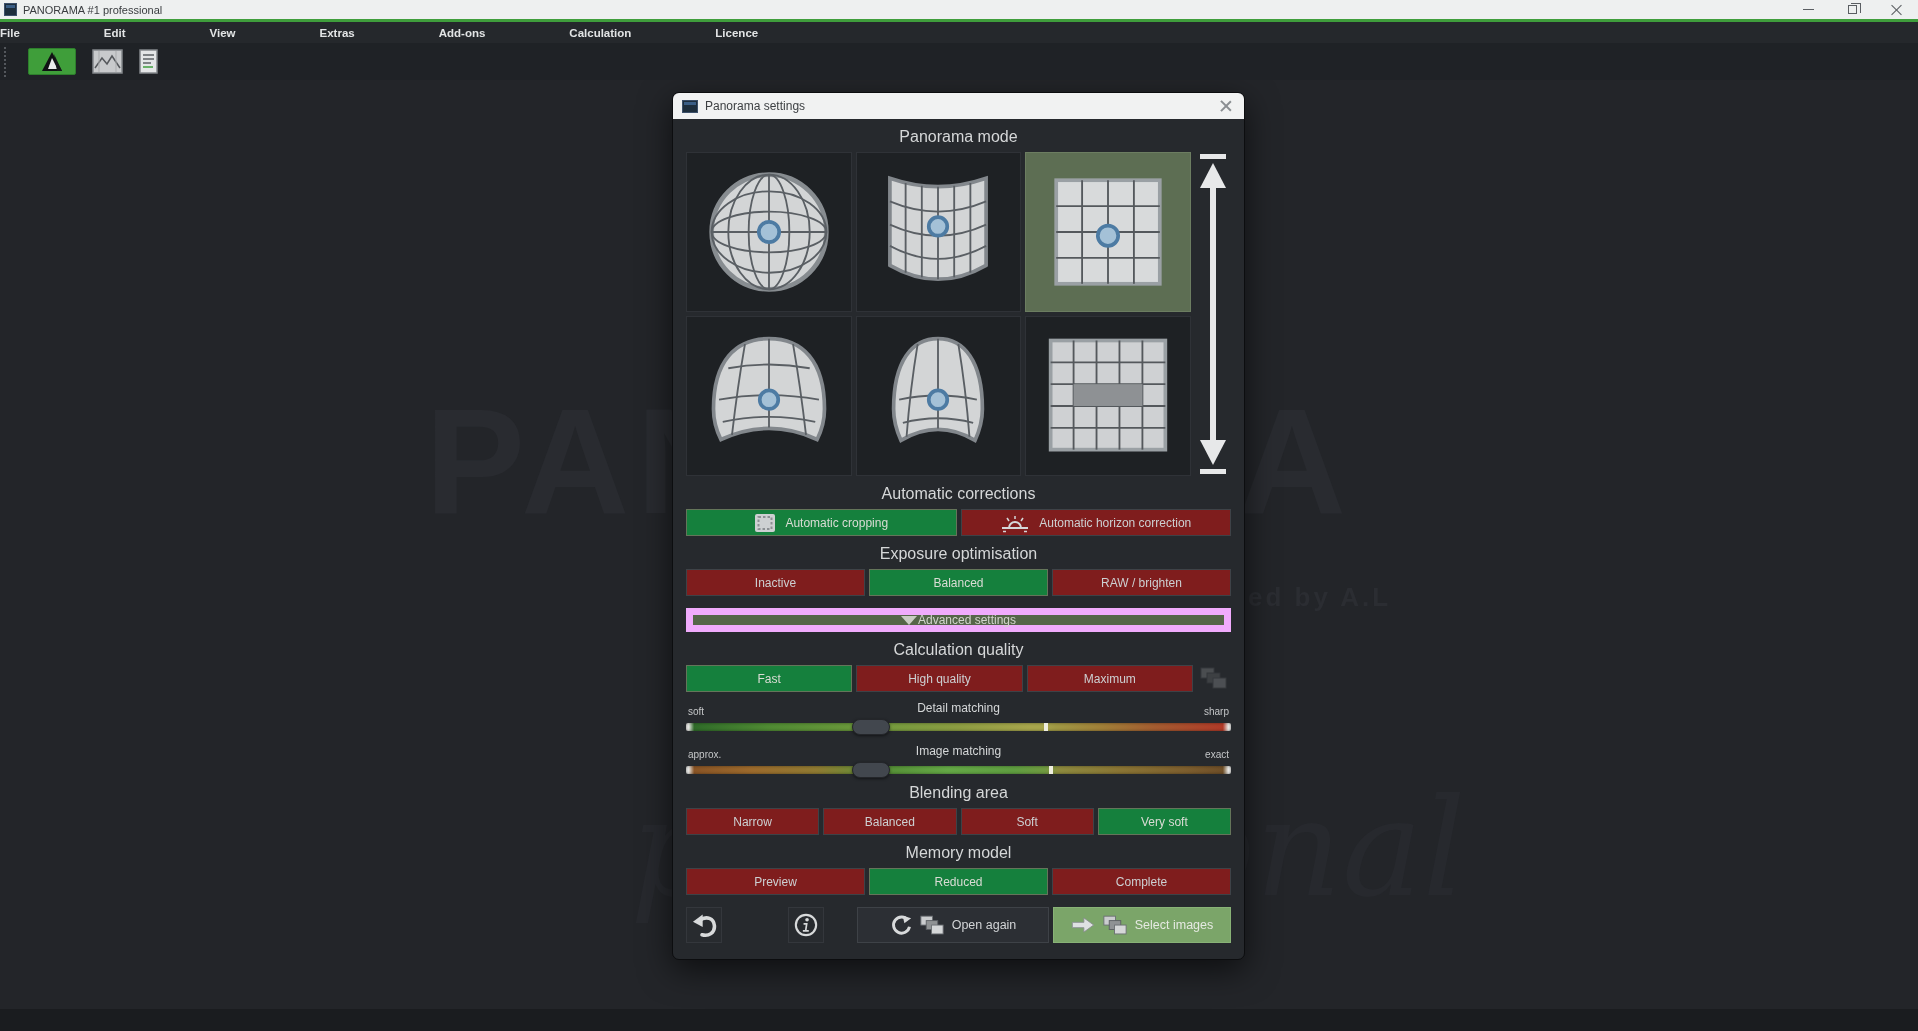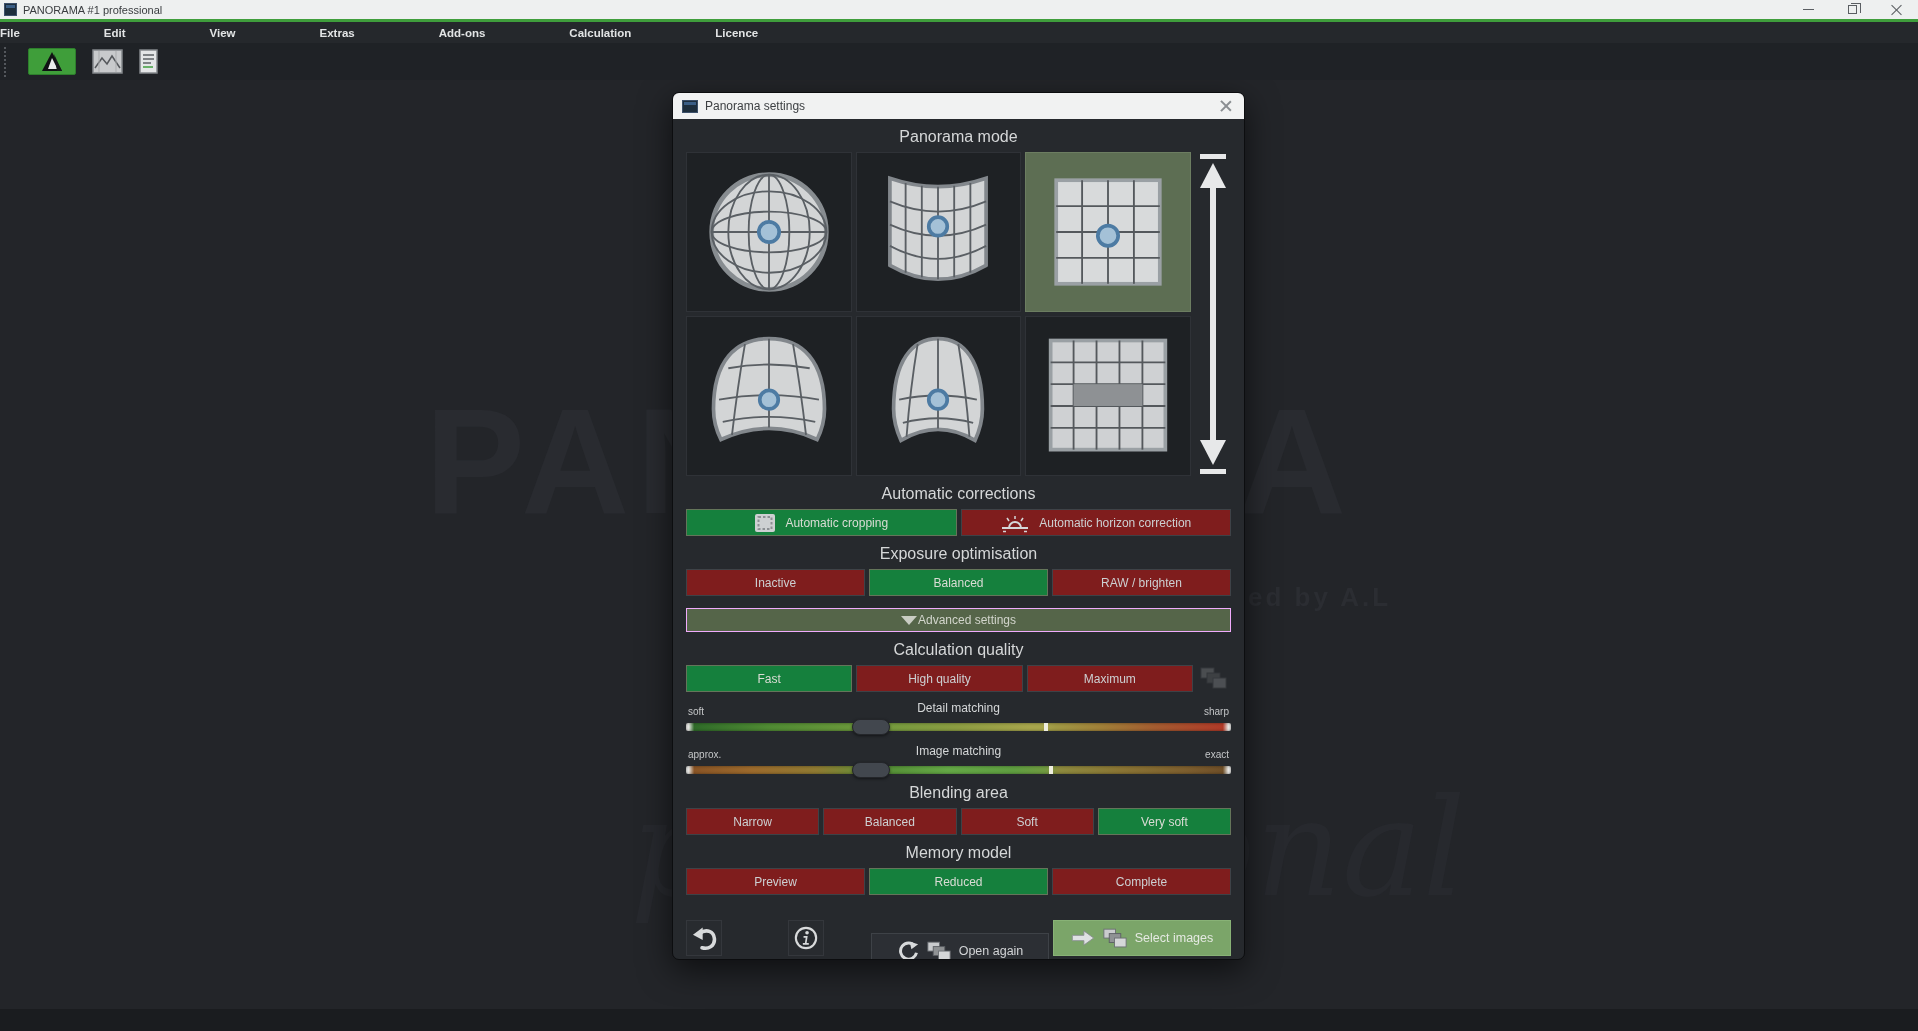--- a/index.html
+++ b/index.html
@@ -65,21 +65,21 @@
   .mode-grid { flex:1; display:grid; grid-template-columns:repeat(3,1fr); grid-auto-rows:160px; gap:4px; }
   .tile { background:#1e2124; border:1px solid #2f3237; display:flex; align-items:center; justify-content:center; cursor:pointer; }
   .tile.selected { background:#5d6e53; border-color:#6c7d61; }
   .arrow-col { width:36px; display:flex; align-items:center; justify-content:center; }
 
   
   .row { display:flex; gap:4px; }
   .btn { flex:1; height:27px; background:#7f1d1d; border:1px solid #3e4247; color:#cdd0d2;
          font-size:12px; display:flex; align-items:center; justify-content:center; gap:9px; cursor:pointer; white-space:nowrap;}
   .btn.selected { background:#15803d; border-color:#64755a; color:#dadcd5;text-align:right; }
-  .adv-bar { margin-top:12px; height:24px; background:#556549; border:1px solid #f0abfc; color:#d2d5cc;
+  .adv-bar { margin-top:12px; height:24px; background:#556549; border:7px solid #f0abfc; color:#d2d5cc;
              font-size:12px; display:flex; align-items:center; justify-content:center; gap:1px; cursor:pointer; }
   .tri-down { width:0; height:0; border-left:8px solid transparent; border-right:8px solid transparent;
               border-top:9px solid #c9ccc3; }
   .gpu-slot { width:34px; display:flex; align-items:center; justify-content:center; opacity:.22; }
 
   
   .slider { margin-top:7px; }
   .slider-head { position:relative; height:18px; }
   .slider-title { text-align:center; font-size:12px; color:#d5d7d8; line-height:18px; }
   .end-label { position:absolute; bottom:0; font-size:10px; color:#c4c6c8; }
@@ -94,21 +94,21 @@
            border-radius:8px; transform:translateX(-50%); box-shadow:0 1px 3px rgba(0,0,0,.5); cursor:pointer; }
 
   
   .footer { margin-top:12px; display:flex; align-items:center; }
   .icon-btn { width:36px; height:36px; background:#282b2f; border:1px solid #34373c;
               display:flex; align-items:center; justify-content:center; cursor:pointer; }
   .footer .info { margin-left:66px; }
   .footer .spacer { flex:1; }
   .big-btn { height:36px; background:#2c2f34; border:1px solid #3e4247; color:#d2d4d6; font-size:12.5px;
              display:flex; align-items:center; justify-content:center; gap:8px; cursor:pointer; }
-  .big-btn.open { width:178px; margin-right:4px;margin-top:26px; }
+  .big-btn.open { width:192px; margin-right:4px; }
   .big-btn.select { width:178px; background:#7ba569; border-color:#88b276; color:#e5e9e2; }
 </style>
 </head>
 <body>
 
 <div class="app">
 
   <div class="titlebar">
     <div class="appicon"></div>
     <div class="title">PANORAMA #1 professional</div>

